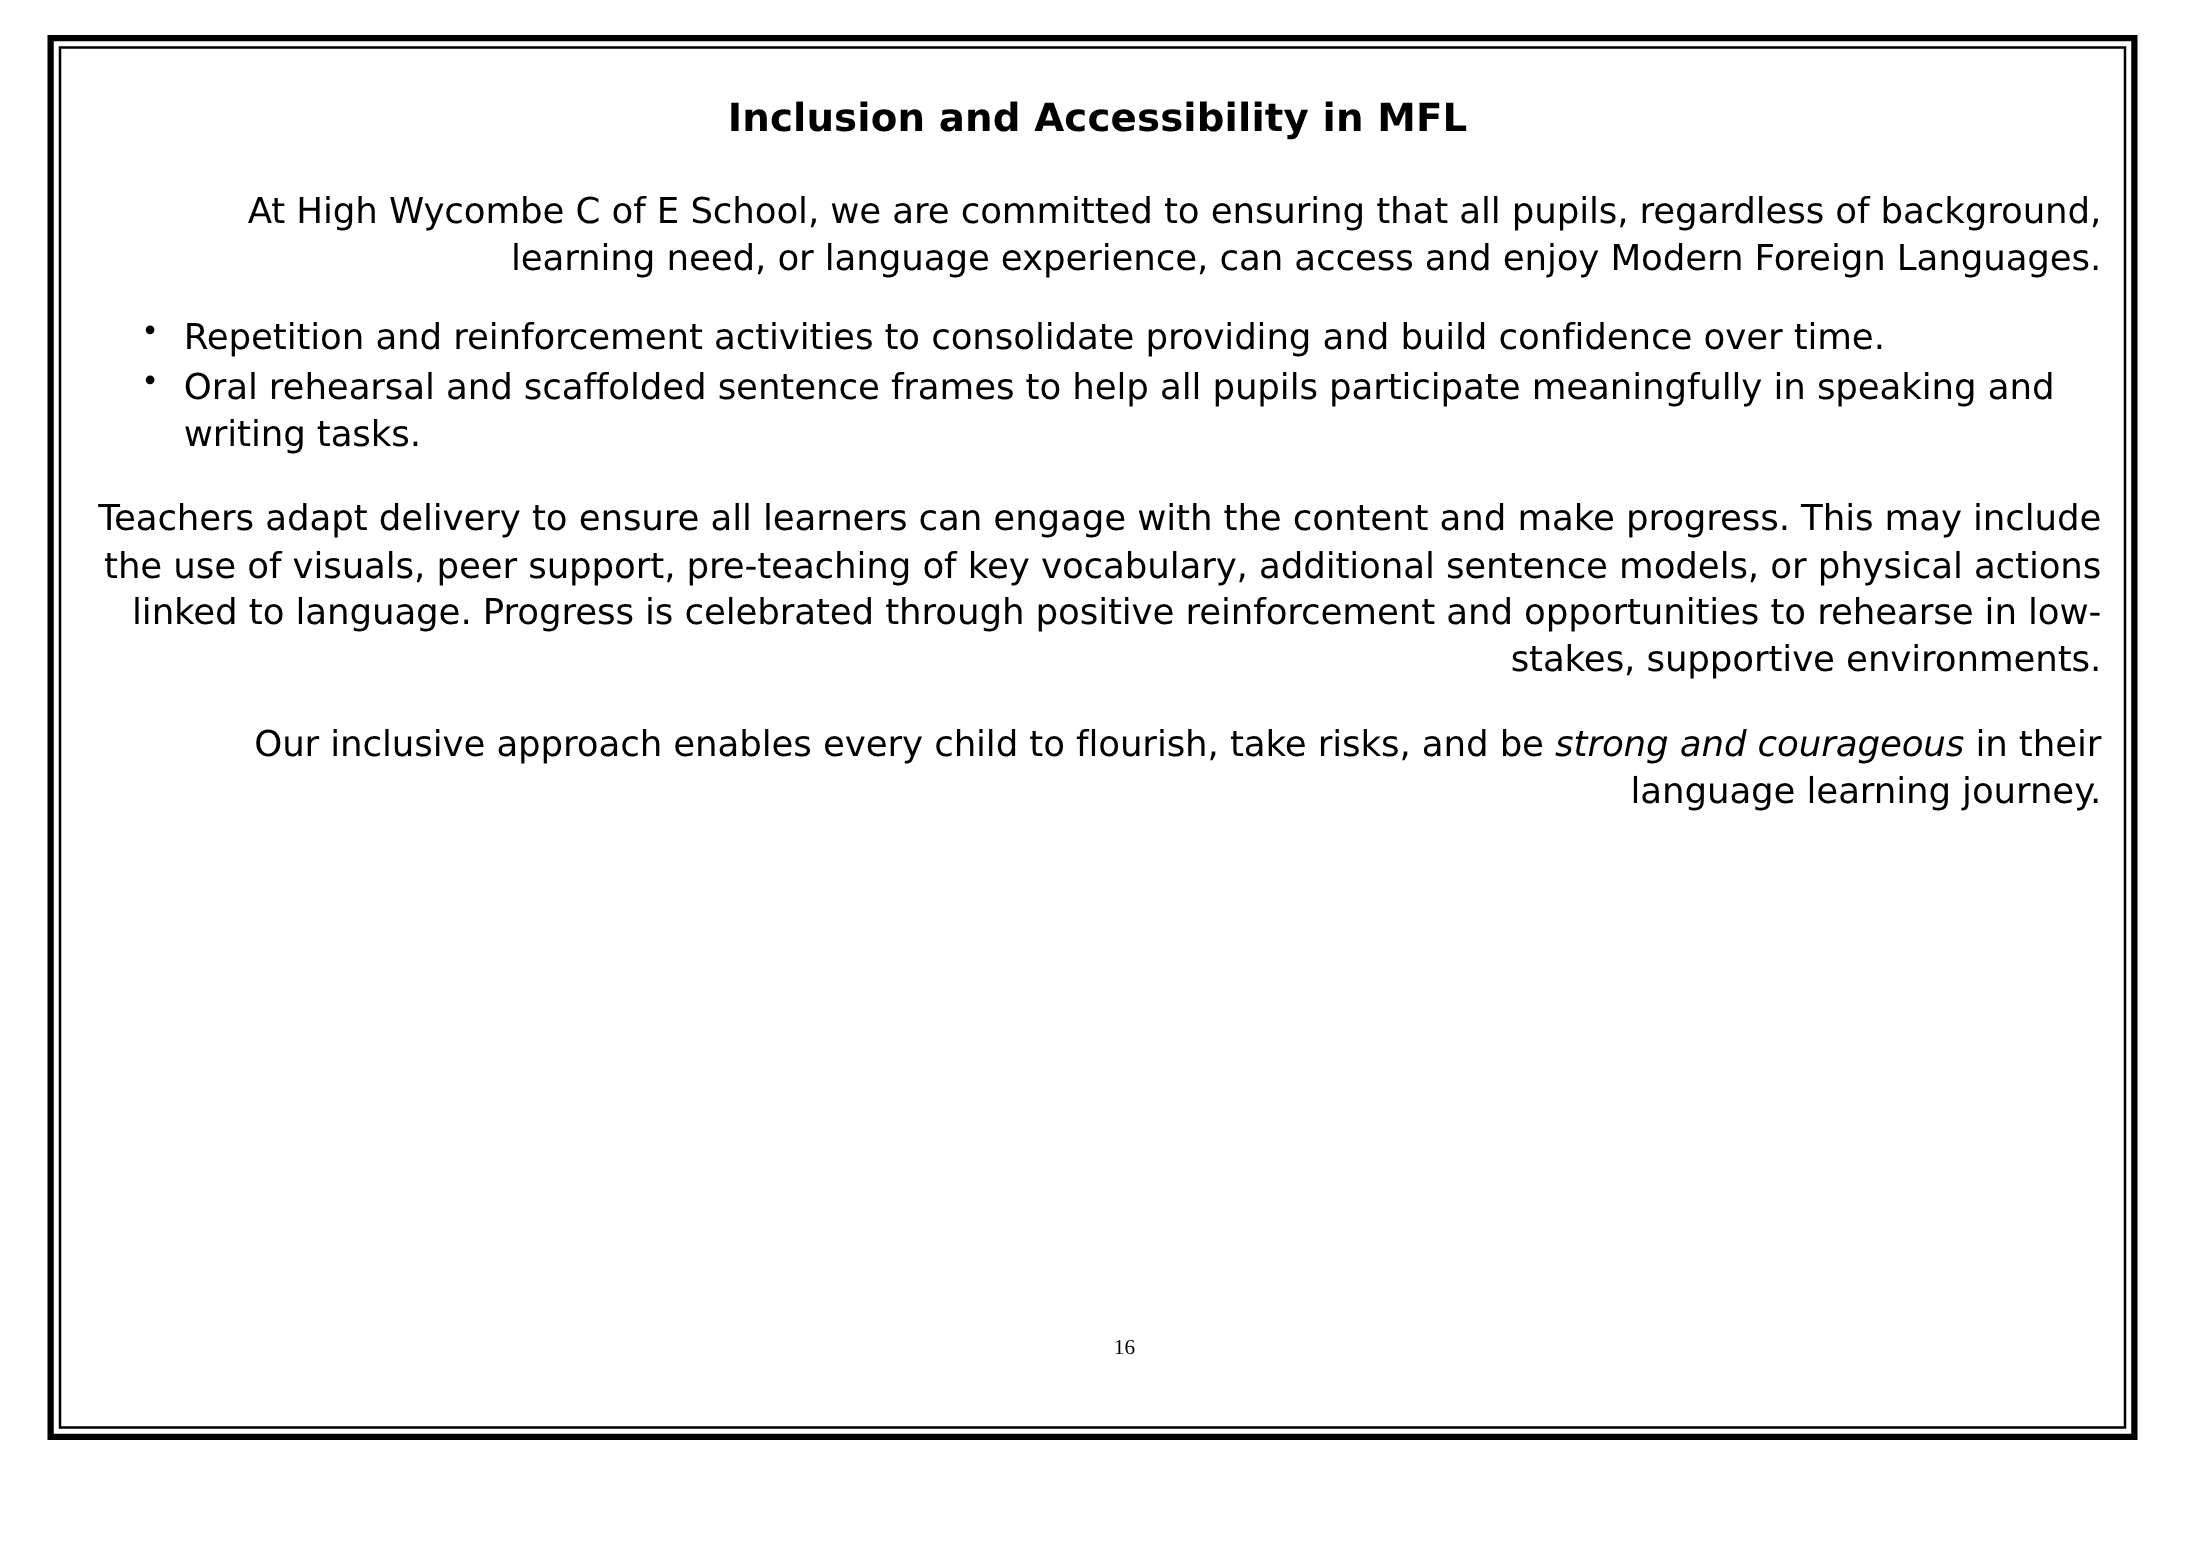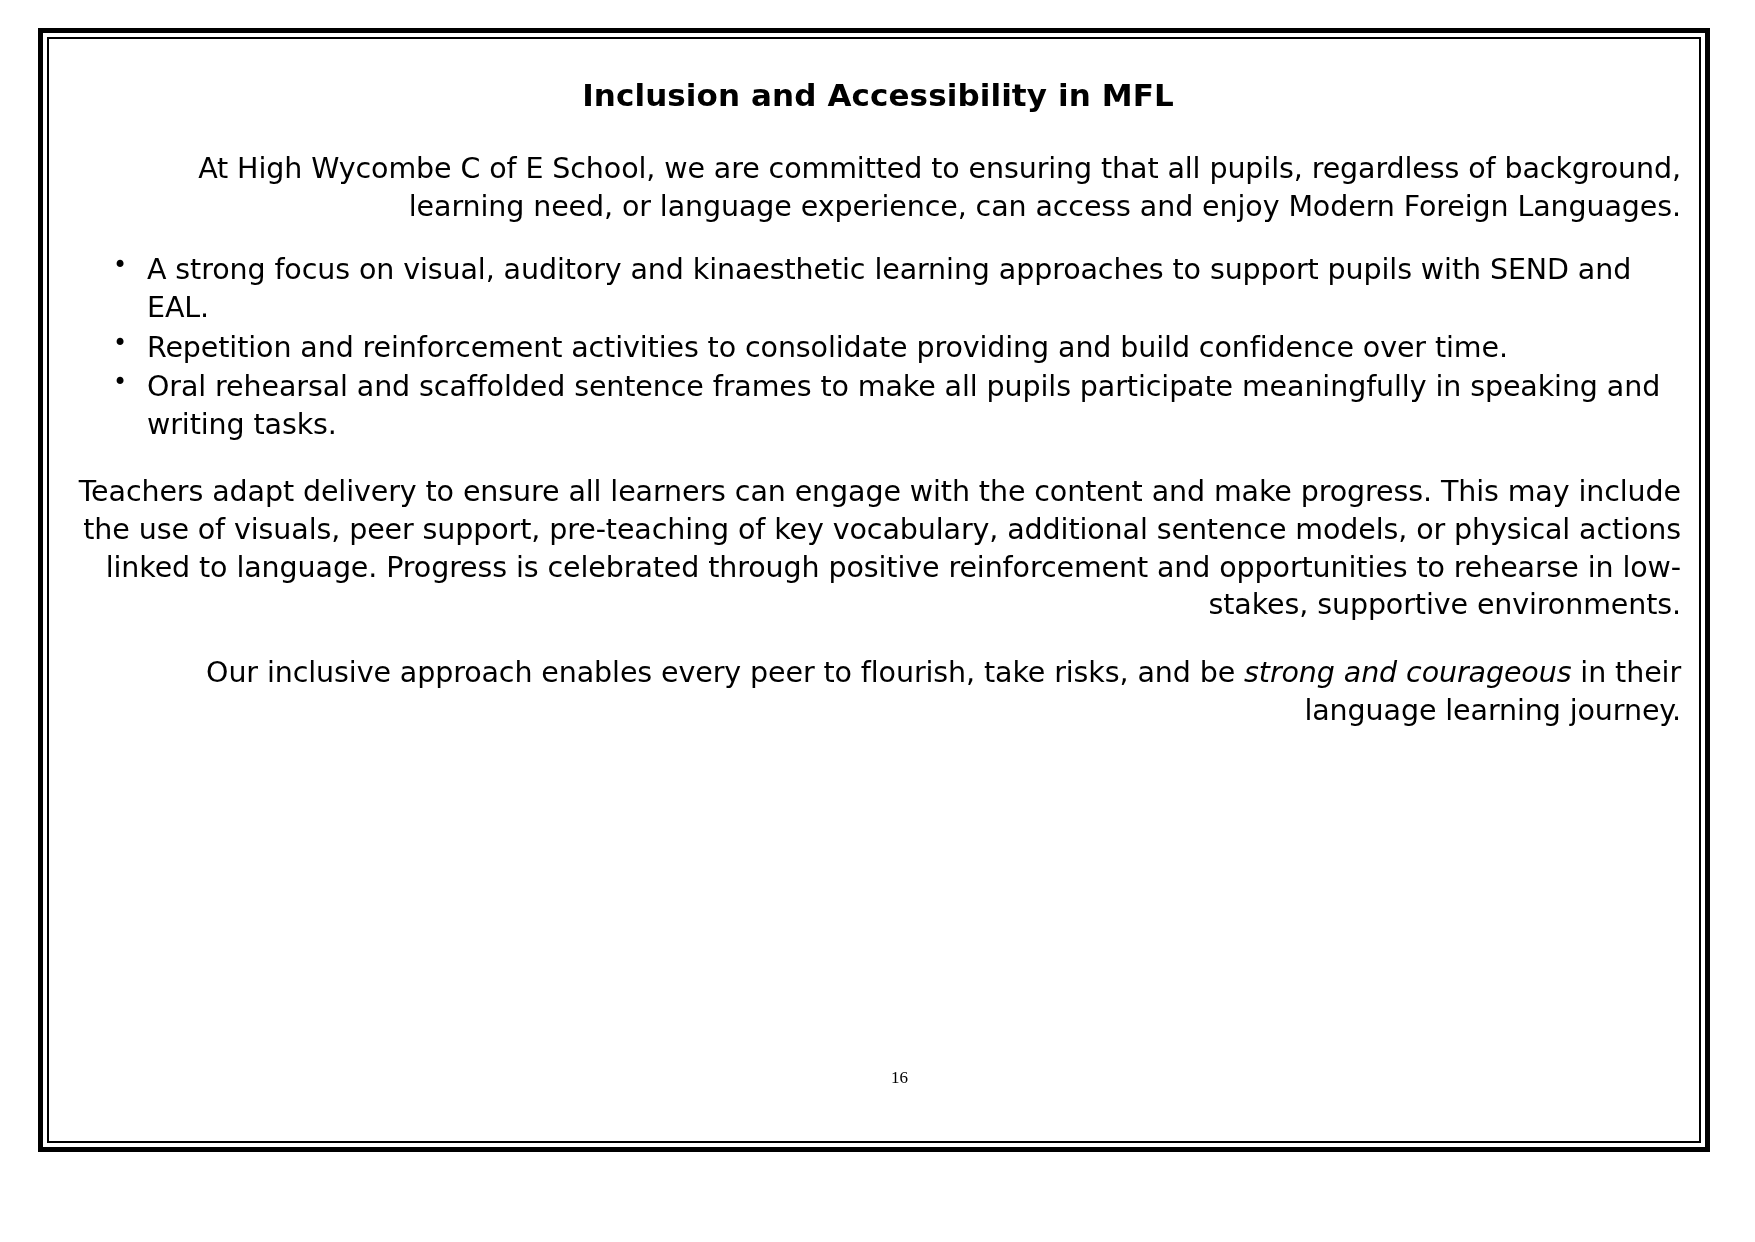--- a/index.html
+++ b/index.html
@@ -110,29 +110,28 @@
     <div class="frame-inner">
 
       <div class="content">
 
         <h1 class="doc-title">Inclusion and Accessibility in MFL</h1>
 
         <p class="para first">At High Wycombe C of E School, we are committed to ensuring that all pupils, regardless of background, learning need, or language experience, can access and enjoy Modern Foreign Languages.</p>
 
 
         <ul class="bullets">
-          <li>A strong focus on visual, auditory and kinaesthetic learning approaches to support pupils with SEND and EAL.</li>
           <li>Repetition and reinforcement activities to consolidate providing and build confidence over time.</li>
-          <li>Oral rehearsal and scaffolded sentence frames to make all pupils participate meaningfully in speaking and writing tasks.</li>
+          <li>Oral rehearsal and scaffolded sentence frames to help all pupils participate meaningfully in speaking and writing tasks.</li>
         </ul>
 
         <p class="para">Teachers adapt delivery to ensure all learners can engage with the content and make progress. This may include the use of visuals, peer support, pre-teaching of key vocabulary, additional sentence models, or physical actions linked to language. Progress is celebrated through positive reinforcement and opportunities to rehearse in low-stakes, supportive environments.</p>
 
         <p class="para">
-          <span>Our inclusive approach enables every peer to flourish, take risks, and be </span><span class="bolditalic">strong and courageous</span><span> in their language learning journey.</span>
+          <span>Our inclusive approach enables every child to flourish, take risks, and be </span><span class="bolditalic">strong and courageous</span><span> in their language learning journey.</span>
         </p>
 
       </div>
     </div>
   </div>
 
   <div class="page-number">16</div>
 
 </div>
 

